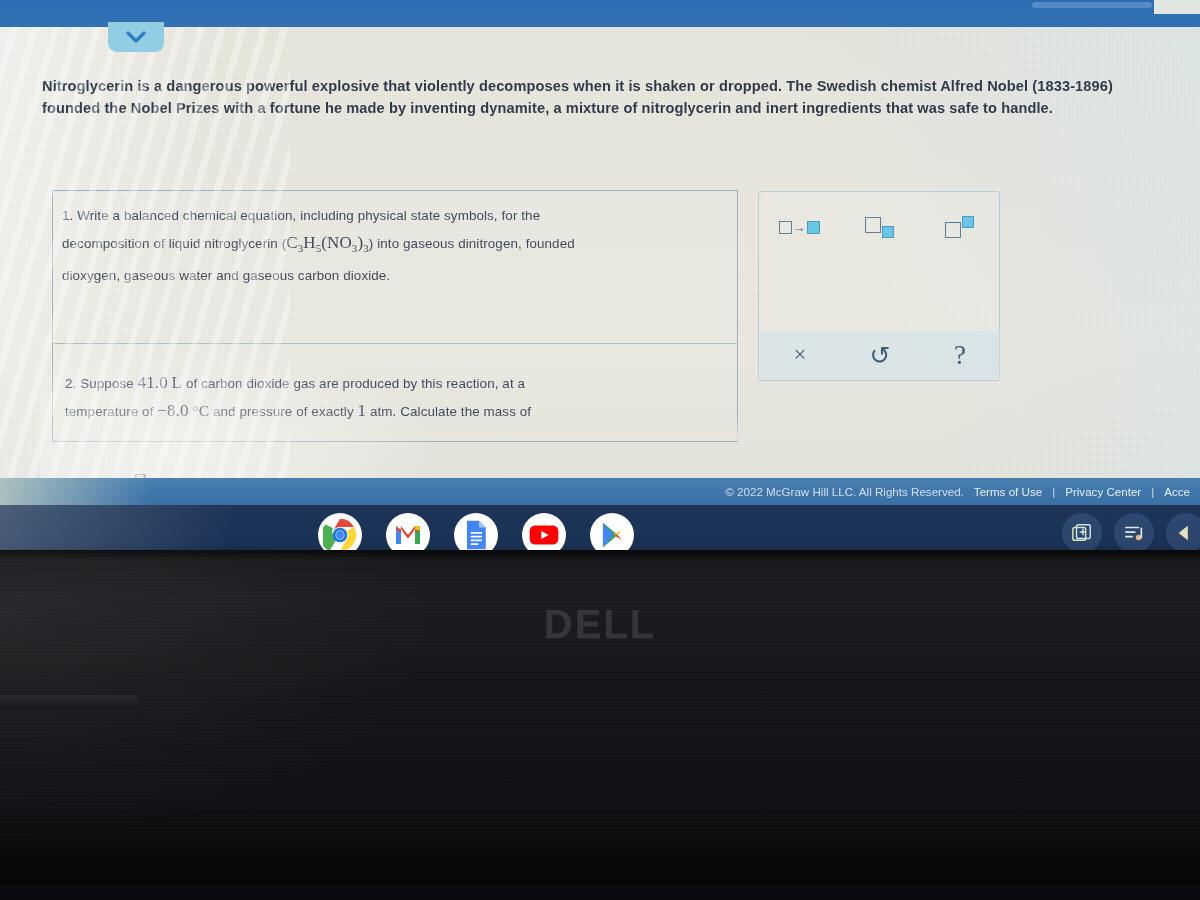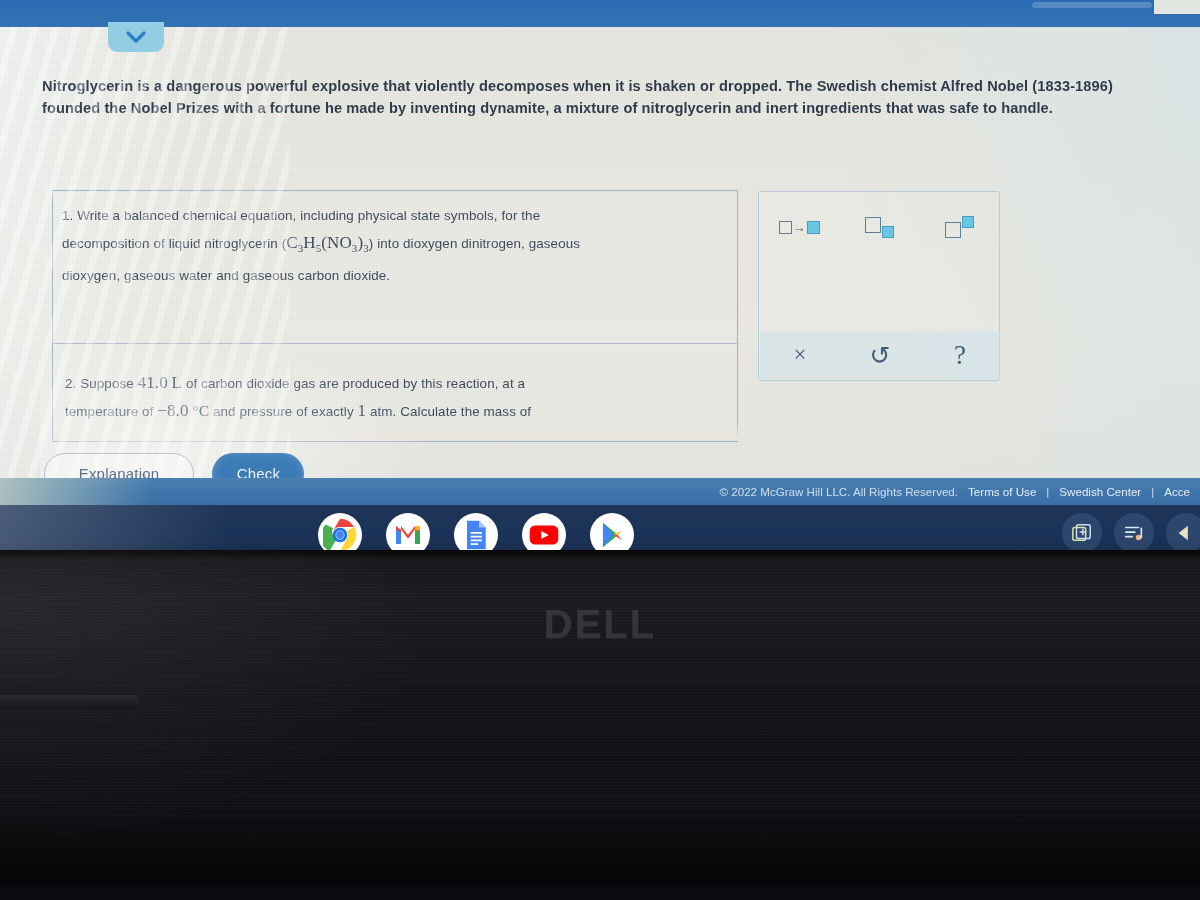--- a/index.html
+++ b/index.html
@@ -256,21 +256,21 @@
     <div id="page-texture"></div>
     <div id="tint-right"></div>
 
     <div id="intro">Nitroglycerin is a dangerous powerful explosive that violently decomposes when it is shaken or dropped. The Swedish chemist Alfred Nobel (1833-1896) founded the Nobel Prizes with a fortune he made by inventing dynamite, a mixture of nitroglycerin and inert ingredients that was safe to handle.</div>
 
     <div id="qcard">
 
       <div class="q-text" id="q1">
         <span>1.</span>
         <span>Write a balanced chemical equation, including physical state symbols, for the</span><br>
-        <span>decomposition of liquid nitroglycerin (</span><span class="mathv">C<sub>3</sub>H<sub>5</sub>(NO<sub>3</sub>)<sub>3</sub></span><span>) into dioxygen dinitrogen, gaseous</span><br>
+        <span>decomposition of liquid nitroglycerin (</span><span class="mathv">C<sub>3</sub>H<sub>5</sub>(NO<sub>3</sub>)<sub>3</sub></span><span>) into gaseous dinitrogen, founded</span><br>
         <span>dioxygen, gaseous water and gaseous carbon dioxide.</span>
       </div>
 
       <div id="answer-cursor">[]</div>
 
       <div class="q-div"></div>
 
       <div class="q-text" id="q2">
         <span>2.</span>
         <span>Suppose</span>
@@ -323,38 +323,34 @@
         </div>
         <div class="tb-cell">
           <span class="tbi tbi-q">?</span>
         </div>
       </div>
     </div>
 
     <div id="glare-left"></div>
     <div id="glare-big"></div>
 
-    <div id="btn-row">
-      <span class="btn" id="btn-explanation">Explanation</span>
-      <span class="btn" id="btn-check">Check</span>
-    </div>
   </div>
 
   <div id="collapse-tab">
     <svg width="22" height="14" viewBox="0 0 22 14">
       <path d="M3 3 L11 11 L19 3" fill="none" stroke="#2b7fc4" stroke-width="3.4" stroke-linecap="round" stroke-linejoin="round"></path>
     </svg>
   </div>
 
   <div id="footer">
     <div id="footer-inner">
       <span id="copyright">© 2022 McGraw Hill LLC. All Rights Reserved.</span>
       <span class="fl">Terms of Use</span>
       <span class="fsep">|</span>
-      <span class="fl">Swedish Center</span>
+      <span class="fl">Privacy Center</span>
       <span class="fsep">|</span>
       <span class="fl">Acce</span>
     </div>
     <div id="footer-left-fade"></div>
   </div>
 
   <div id="shelf">
     <div id="shelf-center">
 
       <div class="app" style="background:#fff;">

